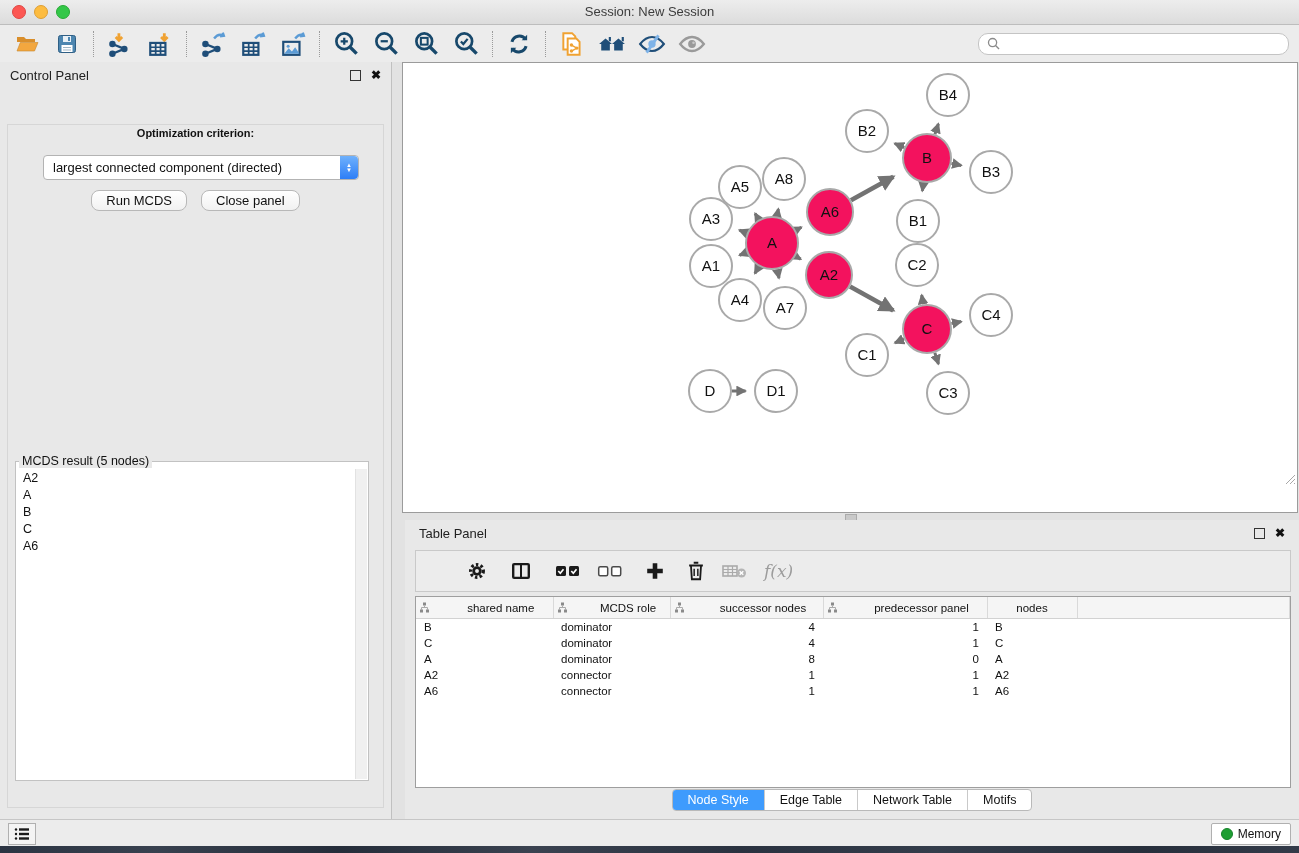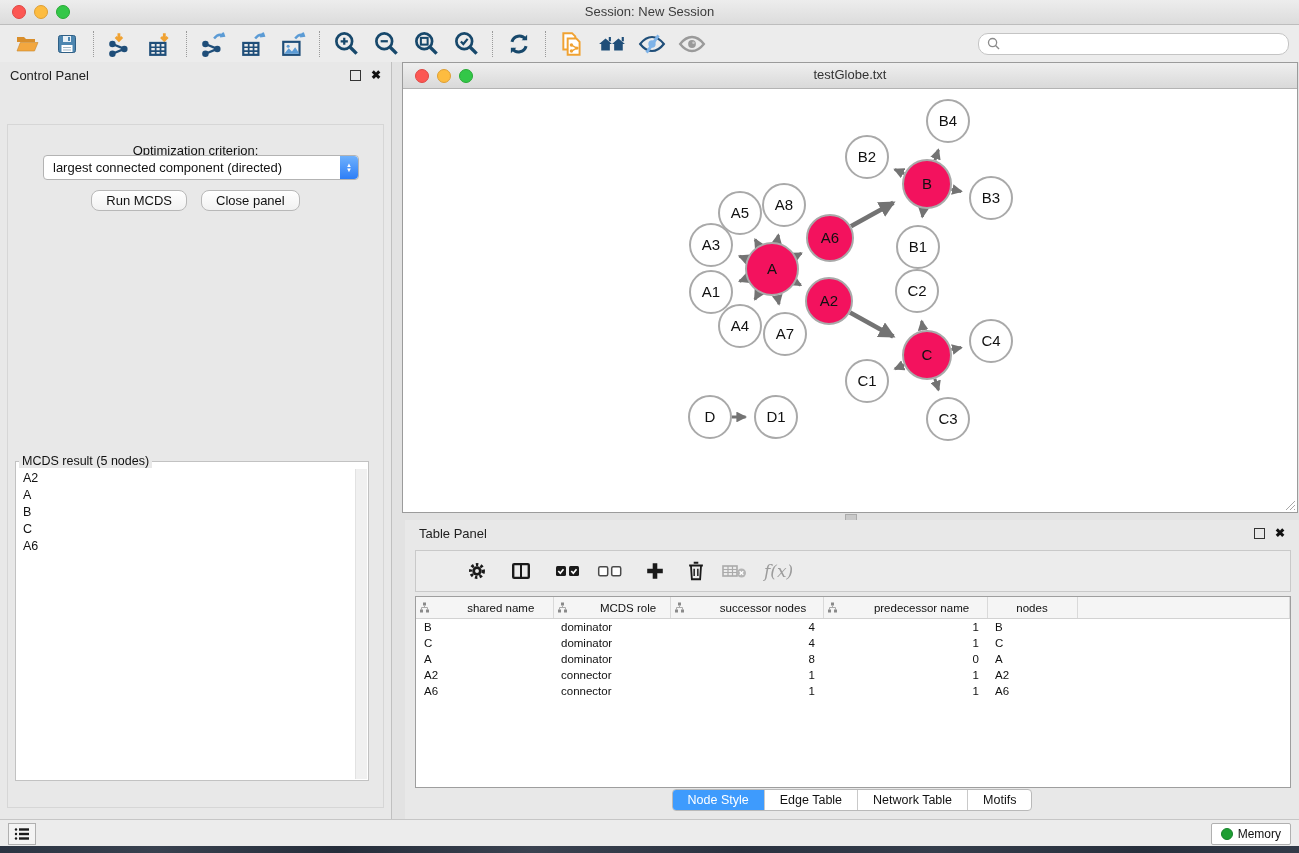--- a/index.html
+++ b/index.html
@@ -41,21 +41,21 @@
   .float-box{width:9px;height:9px;border:1.5px solid #333;margin-right:10px;cursor:default;}
   .close-x{font-size:12px;font-weight:bold;color:#111;cursor:default;line-height:1;}
   .seg{display:inline-flex;background:#fff;border:1px solid #b9b9b9;border-radius:4px;
        overflow:hidden;font-size:12.5px;}
   .seg .seg-item{padding:3px 13px;border-right:1px solid #c9c9c9;color:#111;white-space:nowrap;}
   .seg .seg-item:last-child{border-right:none;}
   .seg .seg-item.selected{background:#3e9bfd;color:#fff;}
   .cp-tabs-wrap{position:absolute;top:33px;left:0;right:0;text-align:center;}
   .cp-inner{position:absolute;left:7px;right:7px;top:62px;bottom:12px;
             border:1px solid #d6d6d6;background:#e8e8e8;}
-  .opt-label{position:absolute;top:18px;left:0;right:0;text-align:center;font-size:13px;color:#111;}
+  .opt-label{position:absolute;top:2px;left:0;right:0;text-align:center;font-size:11px;color:#111;font-weight:bold;}
   .criterion{position:absolute;top:30px;left:35px;width:314px;height:23px;background:#fff;
              border:1px solid #b3b3b3;border-radius:4px;display:flex;align-items:center;}
   .criterion .val{flex:1;padding-left:9px;font-size:13px;color:#111;white-space:nowrap;}
   .criterion .stepper{width:18px;height:23px;border-radius:0 4px 4px 0;
       background:linear-gradient(#6fb1fc,#2d7ef7);display:flex;flex-direction:column;
       align-items:center;justify-content:center;color:#fff;font-size:6px;line-height:5px;}
   .btn-row{position:absolute;top:65px;left:0;right:0;display:flex;justify-content:center;gap:14px;}
   .pbtn{background:linear-gradient(#ffffff,#f1f1f1);border:1px solid #b8b8b8;border-radius:8px;
         font-size:13px;padding:2px 14px;color:#111;font-family:"Liberation Sans",sans-serif;}
   .result-fieldset{position:absolute;left:7px;top:329px;width:352px;height:325px;
@@ -290,28 +290,20 @@
               <div class="list-item">B</div>
               <div class="list-item">C</div>
               <div class="list-item">A6</div>
             </div>
           <div class="result-scroll"></div>
         </fieldset>
       </div>
     </div>
 
     <div class="net-window">
-      <div class="net-titlebar">
-        <div class="lights" style="top:6px;">
-          <div class="light red"></div>
-          <div class="light yellow"></div>
-          <div class="light green"></div>
-        </div>
-        <div class="title">testGlobe.txt</div>
-      </div>
       <div class="net-canvas">
         <svg id="graph-svg" width="894" height="423">
             <defs>
               <marker id="arrow" viewBox="0 0 10 10" refX="8.5" refY="5" markerWidth="3.6" markerHeight="3.6" orient="auto" markerUnits="strokeWidth">
                 <path d="M0 0 L10 5 L0 10 z" fill="#737373"></path>
               </marker>
             </defs>
             <line x1="343.73617326736763" y1="189.52570516148435" x2="336.49198237069095" y2="192.25712140121487" stroke="#737373" stroke-width="3" marker-end="url(#arrow)"></line>
             <line x1="343.87471930417064" y1="170.1146436606573" x2="336.3357332291854" y2="167.14848520492538" stroke="#737373" stroke-width="3" marker-end="url(#arrow)"></line>
             <line x1="355.6042486643655" y1="156.5574351626396" x2="352.1074306729656" y2="150.43800367768978" stroke="#737373" stroke-width="3" marker-end="url(#arrow)"></line>
@@ -529,21 +521,21 @@
                   </span>
                 </th>
                 <th>
                   <span class="hwrap">
                     <svg width="9" height="11" viewBox="0 0 9 11" style="flex:none">
                       <rect x="3" y="0.5" width="3" height="3" fill="#8a8a8a"></rect>
                       <path d="M4.5 3.5v2M1.5 5.5h6M1.5 5.5v2M7.5 5.5v2" stroke="#aaaaaa" fill="none"></path>
                       <rect x="0" y="7.5" width="3" height="3" fill="#8a8a8a"></rect>
                       <rect x="6" y="7.5" width="3" height="3" fill="#8a8a8a"></rect>
                     </svg>
-                    <span class="hlabel">predecessor name</span>
+                    <span class="hlabel">predecessor panel</span>
                   </span>
                 </th>
                 <th>
                   <span class="hwrap">
                     <span class="hlabel">nodes</span>
                   </span>
                 </th>
                 <th></th>
               </tr>
             </thead>

